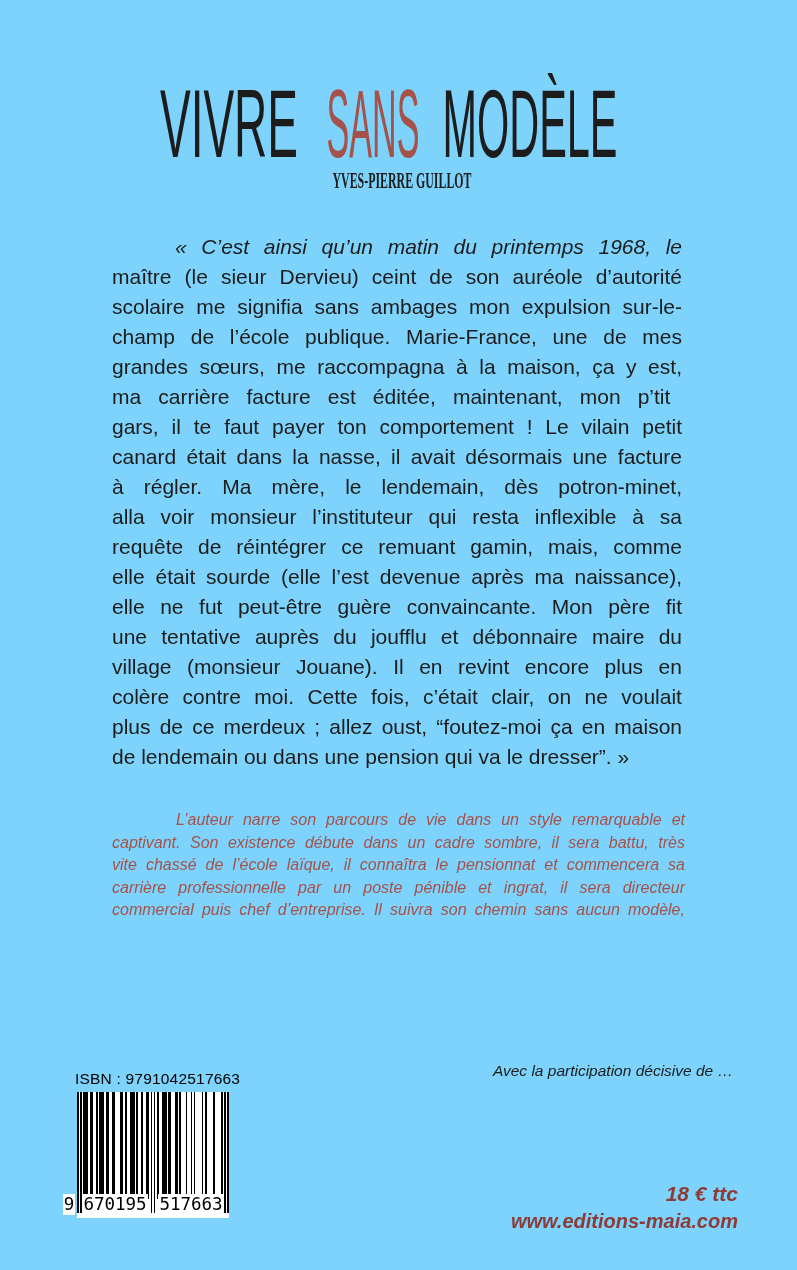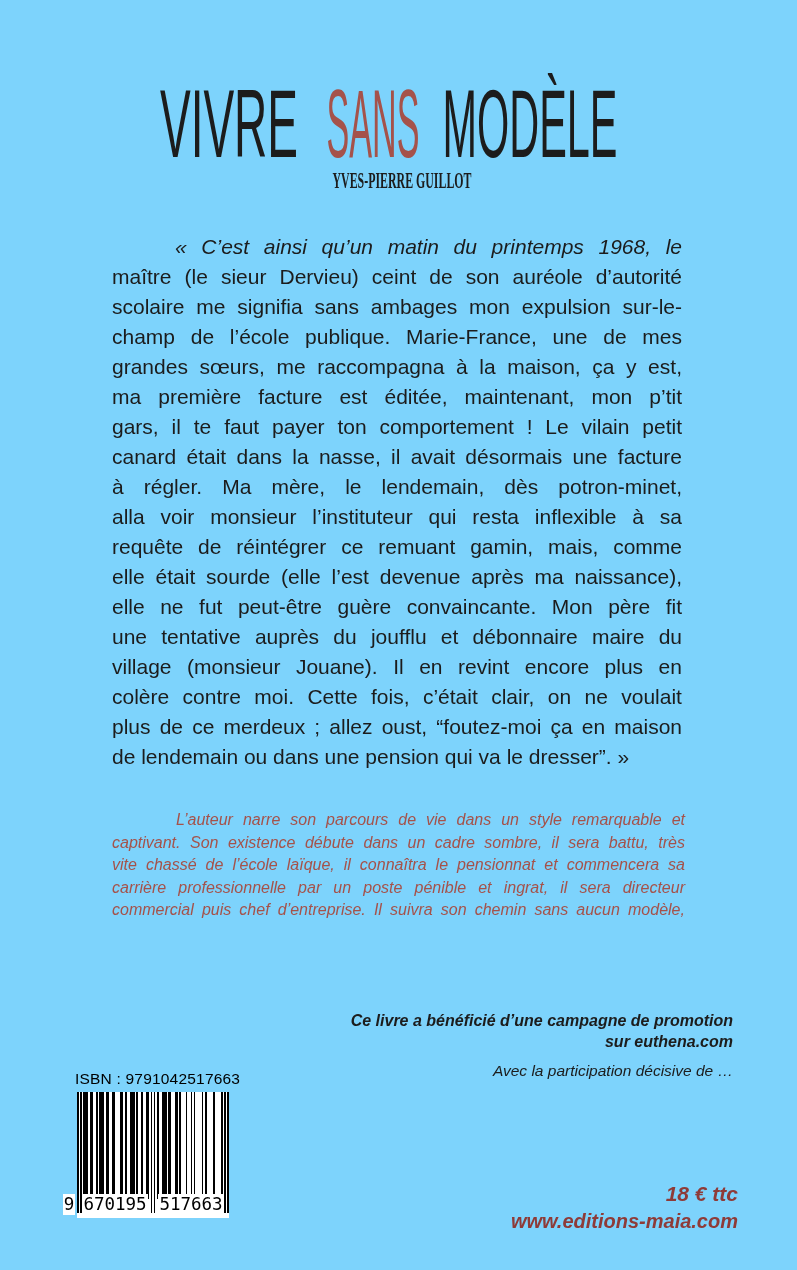--- a/index.html
+++ b/index.html
@@ -45,21 +45,21 @@
     </g>
     <text x="402" y="118" text-anchor="middle" textLength="139" lengthAdjust="spacingAndGlyphs" font-family="Liberation Serif, DejaVu Serif, serif" font-weight="bold" font-size="24" fill="#1c1c1c">YVES-PIERRE GUILLOT</text>
   </svg>
 
   <div class="quote-para">
       <div class="jline" style="padding-left: 63px;"><span style="word-spacing: 8.8px; font-style: italic;">« C’est ainsi qu’un matin du printemps 1968, le</span></div>
       <div class="jline"><span style="word-spacing: 7.2px;">maître (le sieur Dervieu) ceint de son auréole d’autorité</span></div>
       <div class="jline"><span style="word-spacing: 6.06px;">scolaire me signifia sans ambages mon expulsion sur-le-</span></div>
       <div class="jline"><span style="word-spacing: 9.89px;">champ de l’école publique. Marie-France, une de mes</span></div>
       <div class="jline"><span style="word-spacing: 5.75px;">grandes sœurs, me raccompagna à la maison, ça y est,</span></div>
-      <div class="jline"><span style="word-spacing: 11.23px;">ma première facture est éditée, maintenant, mon p’tit</span></div>
+      <div class="jline"><span style="word-spacing: 11.23px;">ma carrière facture est éditée, maintenant, mon p’tit</span></div>
       <div class="jline"><span style="word-spacing: 7.04px;">gars, il te faut payer ton comportement ! Le vilain petit</span></div>
       <div class="jline"><span style="word-spacing: 4.45px;">canard était dans la nasse, il avait désormais une facture</span></div>
       <div class="jline"><span style="word-spacing: 14.23px;">à régler. Ma mère, le lendemain, dès potron-minet,</span></div>
       <div class="jline"><span style="word-spacing: 9.97px;">alla voir monsieur l’instituteur qui resta inflexible à sa</span></div>
       <div class="jline"><span style="word-spacing: 9.06px;">requête de réintégrer ce remuant gamin, mais, comme</span></div>
       <div class="jline"><span style="word-spacing: 5px;">elle était sourde (elle l’est devenue après ma naissance),</span></div>
       <div class="jline"><span style="word-spacing: 9.67px;">elle ne fut peut-être guère convaincante. Mon père fit</span></div>
       <div class="jline"><span style="word-spacing: 8.4px;">une tentative auprès du joufflu et débonnaire maire du</span></div>
       <div class="jline"><span style="word-spacing: 9.67px;">village (monsieur Jouane). Il en revint encore plus en</span></div>
       <div class="jline"><span style="word-spacing: 7.56px;">colère contre moi. Cette fois, c’était clair, on ne voulait</span></div>
@@ -68,24 +68,20 @@
     </div>
 
   <div class="blurb-para">
       <div class="jline" style="padding-left: 64px;"><span style="word-spacing: 5.54px;">L’auteur narre son parcours de vie dans un style remarquable et</span></div>
       <div class="jline"><span style="word-spacing: 5.03px;">captivant. Son existence débute dans un cadre sombre, il sera battu, très</span></div>
       <div class="jline"><span style="word-spacing: 4.55px;">vite chassé de l’école laïque, il connaîtra le pensionnat et commencera sa</span></div>
       <div class="jline"><span style="word-spacing: 7.67px;">carrière professionnelle par un poste pénible et ingrat, il sera directeur</span></div>
       <div class="jline"><span style="word-spacing: 3.67px;">commercial puis chef d’entreprise. Il suivra son chemin sans aucun modèle,</span></div>
     </div>
 
-  <div class="promo-note">
-    <div>Ce livre a bénéficié d’une campagne de promotion</div>
-    <div>sur euthena.com</div>
-  </div>
 
   <div class="participation-note">Avec la participation décisive de …</div>
 
   <div class="isbn-label">ISBN : 9791042517663</div>
 
   <div class="barcode">
     <svg id="barcode-svg" width="152" height="121" viewBox="0 0 95 121" preserveAspectRatio="none" shape-rendering="crispEdges">
         <rect x="0" y="0" width="1" height="121" fill="#000"></rect>
         <rect x="2" y="0" width="1" height="121" fill="#000"></rect>
         <rect x="4" y="0" width="1" height="107" fill="#000"></rect>

